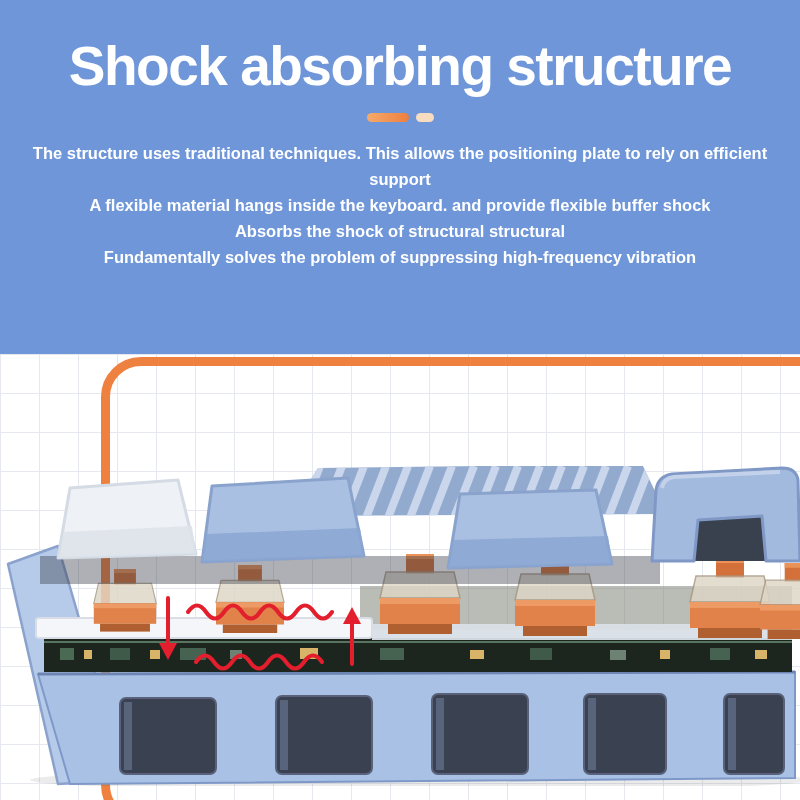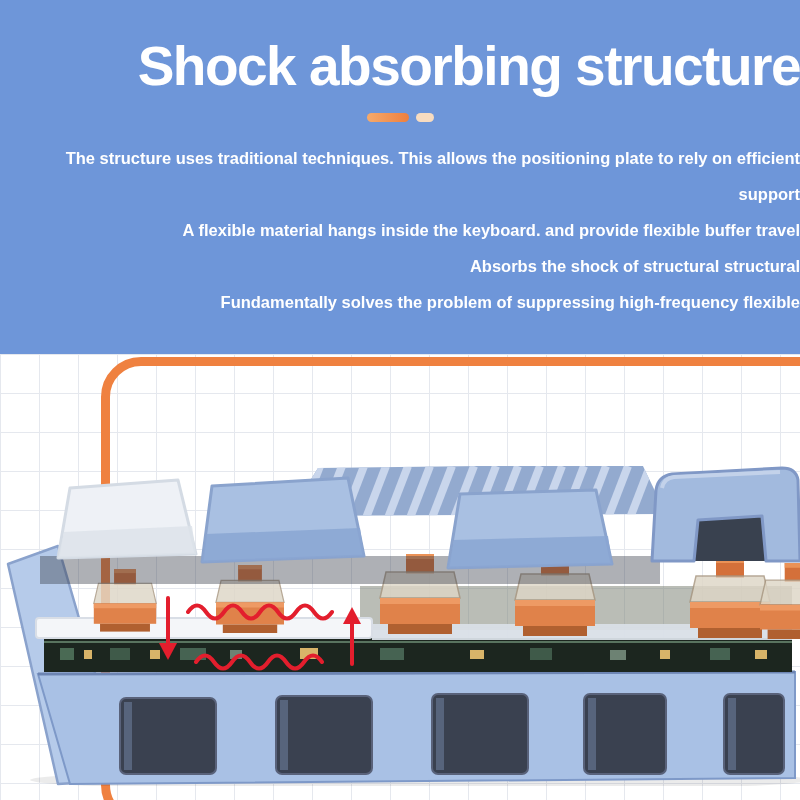--- a/index.html
+++ b/index.html
@@ -3,30 +3,30 @@
 <meta charset="utf-8">
 <style>
   html,body{margin:0;padding:0}
   body{
     width:800px;height:800px;overflow:hidden;
     font-family:"Liberation Sans",sans-serif;
     background:#ffffff;
   }
   
   .hero{
-    height:354px;background:#6e96d9;color:#ffffff;text-align:right;position:relative;
+    height:354px;background:#6e96d9;color:#ffffff;text-align:center;position:relative;
   }
   .hero h1{
     margin:0;padding-top:34px;font-size:55px;font-weight:bold;letter-spacing:-1.5px;
   }
   .underline{margin-top:15px;display:flex;justify-content:center;align-items:center;gap:7px}
   .dash{height:9px;border-radius:5px;display:inline-block}
   .dash-a{width:42px;background:linear-gradient(90deg,#f6aa6b,#ee7f3e)}
   .dash-b{width:18px;background:#f8dcc0}
-  .desc{margin:18px auto 0;font-size:16.5px;font-weight:bold;line-height:36px;color:#ffffff}
+  .desc{margin:18px auto 0;font-size:16.5px;font-weight:bold;line-height:26px;color:#ffffff}
   .desc p{margin:0}
 
   
   .figure-area{
     position:relative;height:507px;overflow:hidden;
     background-color:#ffffff;
     background-image:
       linear-gradient(#e5e8ee 1px, transparent 1px),
       linear-gradient(90deg,#e5e8ee 1px, transparent 1px);
     background-size:39px 39px;
@@ -43,23 +43,23 @@
 <div class="page">
 
   <section class="hero">
     <h1>Shock absorbing structure</h1>
     <div class="underline">
       <span class="dash dash-a"></span>
       <span class="dash dash-b"></span>
     </div>
     <div class="desc">
       <p>The structure uses traditional techniques. This allows the positioning plate to rely on efficient support</p>
-      <p>A flexible material hangs inside the keyboard. and provide flexible buffer travel</p>
+      <p>A flexible material hangs inside the keyboard. and provide flexible buffer shock</p>
       <p>Absorbs the shock of structural structural</p>
-      <p>Fundamentally solves the problem of suppressing high-frequency flexible</p>
+      <p>Fundamentally solves the problem of suppressing high-frequency vibration</p>
     </div>
   </section>
 
   <section class="figure-area">
     <div class="frame"></div>
 
     <svg class="kb" viewBox="0 0 800 320" aria-hidden="true">
       <defs>
         <g id="sw">
 

